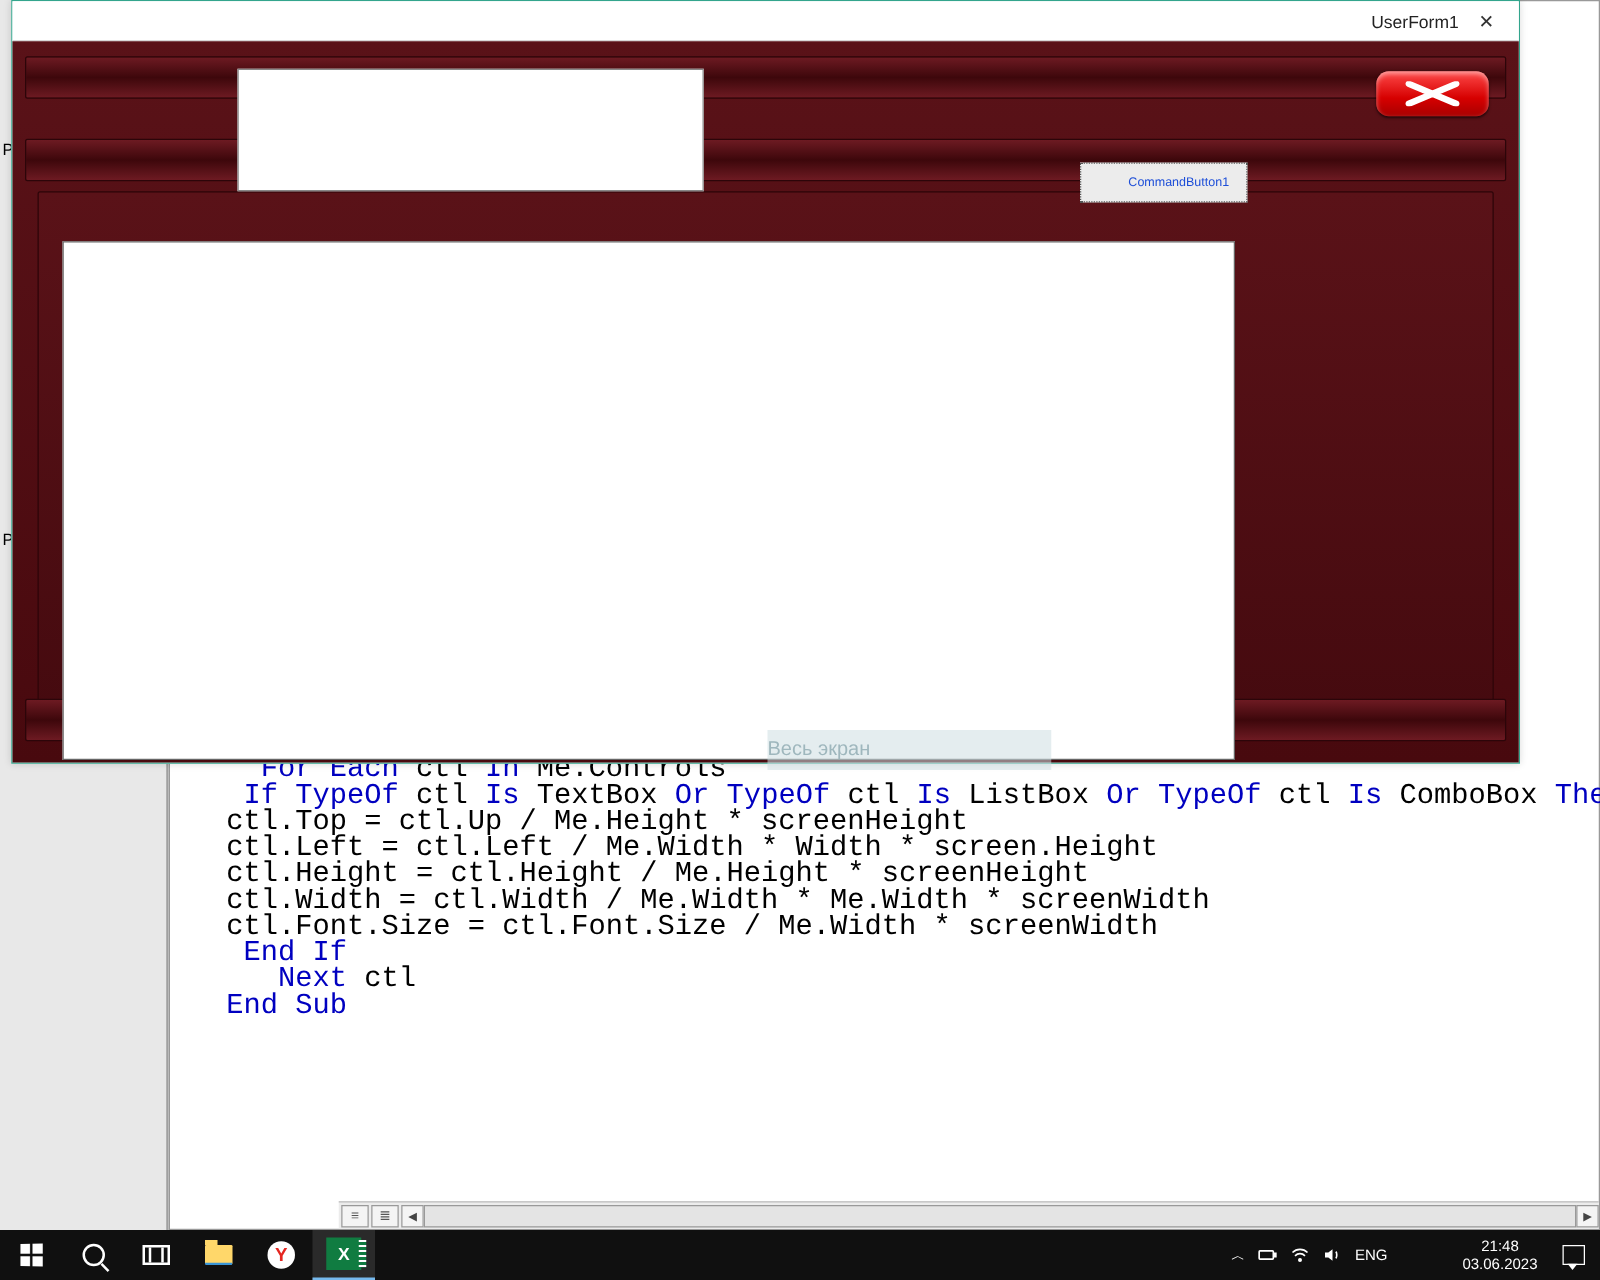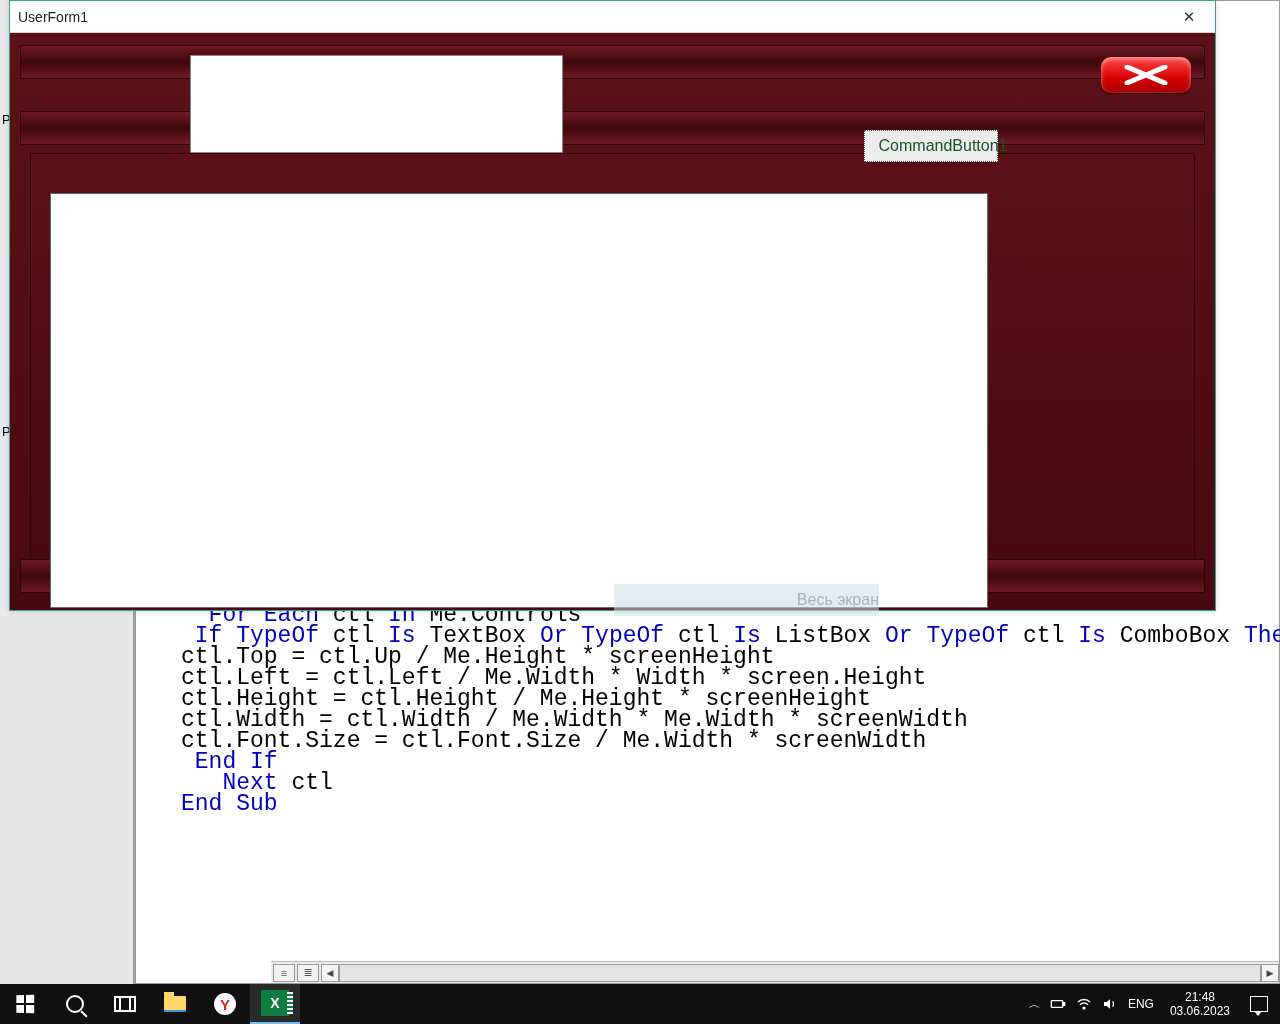--- a/index.html
+++ b/index.html
@@ -91,20 +91,21 @@
   }
   .userform-titlebar {
     height: 32px;
     background: #ffffff;
     border-bottom: 1px solid #d8d8d8;
     display: flex;
     align-items: center;
     padding: 0 4px 0 8px;
     font-size: 14px;
     color: #222;
+    text-align: right;
   }
   .userform-titlebar .title { flex: 1; }
   .userform-titlebar .close {
     width: 44px; height: 26px;
     display: flex; align-items: center; justify-content: center;
     font-size: 15px;
     color: #333;
   }
 
   .userform-client {
@@ -151,42 +152,42 @@
   .red-x svg { width: 46px; height: 20px; }
 
   
   .cmd-button {
     position: absolute;
     left: 854px; top: 97px;
     width: 134px; height: 32px;
     background: #ececec;
     border: 1px dotted #555;
     display: flex; align-items: center; justify-content: center;
-    font-size: 16px;
-    color: #14532d;
+    font-size: 10px;
+    color: #1d4ed8;
     padding-left: 24px;
   }
 
   
   .big-white {
     position: absolute;
     left: 40px; top: 160px;
     width: 938px; height: 415px;
     background: #ffffff;
     border: 1px solid #666;
   }
 
   
   .ghost-label {
     position: absolute;
     left: 604px; top: 551px;
-    width: 265px; height: 32px;
+    width: 227px; height: 32px;
     background: rgba(206,222,226,0.55);
     color: #9fb7bd;
-    display: flex; align-items: center; justify-content: flex-end;
+    display: flex; align-items: center; justify-content: flex-start;
     font-size: 16px;
   }
 
   
   .taskbar {
     position: absolute;
     left: 0; right: 0; bottom: 0;
     height: 40px;
     background: #101010;
     display: flex;
@@ -202,20 +203,21 @@
   .taskbar .tray {
     display: flex; align-items: center; gap: 10px;
     padding: 0 8px;
     font-size: 12px;
   }
   .taskbar .clock {
     text-align: center;
     font-size: 12px;
     line-height: 14px;
     padding: 0 8px;
+    margin-left: 44px;
   }
   .win-logo {
     width: 18px; height: 18px;
     display: grid;
     grid-template-columns: 1fr 1fr;
     grid-template-rows: 1fr 1fr;
     gap: 2px;
     transform: perspective(40px) rotateY(-8deg);
   }
   .win-logo span { background: #fff; }

